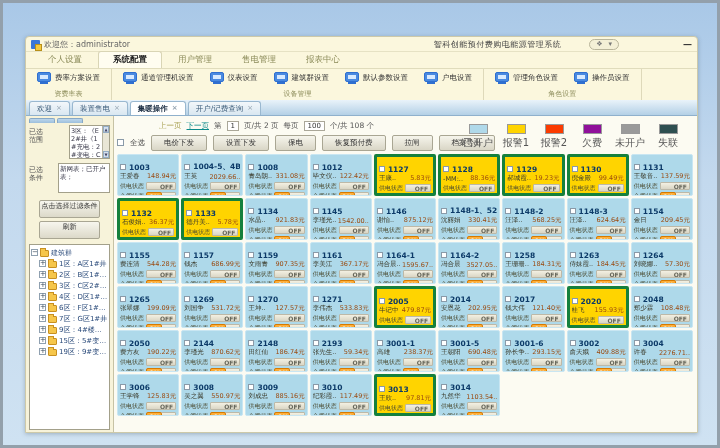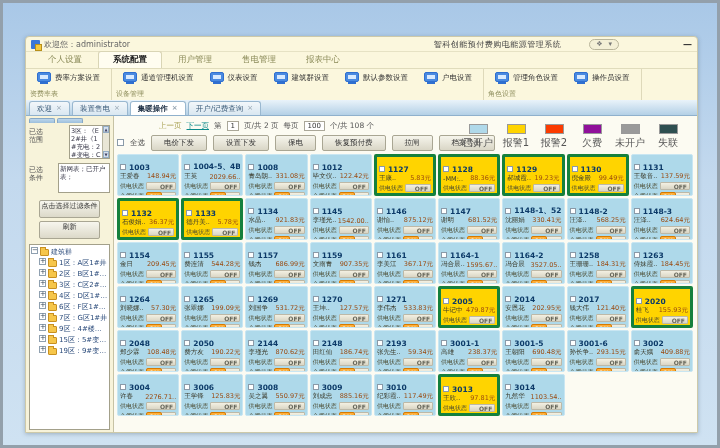--- a/index.html
+++ b/index.html
@@ -35,21 +35,21 @@
   .ribbon { height:31px; display:flex; align-items:stretch; }
   .rgroup { display:flex; flex-direction:column; border-right:1px solid #ded9ba; padding:0 4px; }
   .rgroup-buttons { flex:1; display:flex; align-items:center; gap:2px; }
   .rbtn { display:flex; align-items:center; gap:4px; padding:2px 7px 4px; border-radius:2px; }
   .monitor-icon { width:14px; height:10px; flex:none; position:relative; background:#4a8ae0;
     border:1px solid #2f6fd0; border-radius:2px; margin-bottom:2px; }
   .monitor-icon::before { content:""; position:absolute; inset:2px; background:#d8eaff; }
   .monitor-icon::after { content:""; position:absolute; left:2px; right:2px; bottom:-3px; height:2px;
     background:#2f6fd0; }
   .rbtn-label { font-size:7.5px; color:#333; white-space:nowrap; }
-  .rgroup-caption { height:11px; text-align:left; font-size:7px; color:#8f8f5e; }
+  .rgroup-caption { height:11px; text-align:center; font-size:7px; color:#8f8f5e; }
   .ribbon-fill { flex:1; }
 
   
   .tabstrip { height:16px; background:linear-gradient(180deg,#e9f3fa,#b4d0e6);
     border-bottom:1px solid #8fb0cc; display:flex; align-items:flex-end; padding:0 3px; gap:2px; }
   .doc-tab { display:flex; align-items:center; gap:4px; height:14px; padding:0 7px;
     background:linear-gradient(180deg,#f3f7fa,#d9e7f1); border:1px solid #9ab8d0; border-bottom:none;
     border-radius:3px 3px 0 0; font-size:7.5px; color:#3a5a78; }
   .doc-tab.active { background:#ffffff; font-weight:bold; color:#1d2f44; }
   .tab-close { font-size:7px; color:#96a5b2; line-height:7px; }
@@ -66,21 +66,21 @@
   .filter-label { width:15px; flex:none; font-size:7px; color:#555; line-height:8px; padding-top:3px; }
   .listbox { flex:1; background:#fff; border:1px solid #a3a08a; display:flex; }
   .listbox-text { flex:1; font-size:6.5px; color:#334; line-height:8px; padding:1px 1px; overflow:hidden; word-break:break-all; }
   .scrollbar { width:7px; flex:none; border-left:1px solid #b6b3a0; display:flex; flex-direction:column; justify-content:space-between; background:#e9e6d6; }
   .sb-btn { height:7px; background:#d6e2ef; border:1px solid #93acc4; font-size:4px; color:#446; text-align:center; line-height:5px; }
   .h34 { height:34px;margin-left:11px; }
   .h30 { height:30px; }
   .panel-btn { margin:3px 10px 0; height:18px; background:linear-gradient(180deg,#f7f6ee,#dcd9c9);
     border:1px solid #a9a693; border-radius:2px; font-size:7px; color:#333; line-height:11px; text-align:center; }
   .treebox { flex:1; margin-top:5px; background:#fff; border:1px solid #a3a08a; padding:2px 1px; overflow:hidden; }
-  .tree-row { display:flex; height:11px; white-space:nowrap; overflow:hidden; }
+  .tree-row { display:flex; align-items:center; height:11px; white-space:nowrap; overflow:hidden; }
   .tree-row.child { padding-left:8px; }
   .expander { width:7px; height:7px; flex:none; border:1px solid #8fa0b0; background:#fff;
     font-size:7px; line-height:5px; text-align:center; color:#345; margin-right:2px; }
   .expander.minus::before { content:"−"; } .expander.plus::before { content:"+"; }
   .folder-icon { width:9px; height:7px; flex:none; background:#f6c64a; border:1px solid #c89020;
     border-radius:1px; position:relative; margin-right:2px; margin-top:2px; }
   .folder-icon::before { content:""; position:absolute; top:-3px; left:-1px; width:4px; height:2px;
     background:#f6c64a; border:1px solid #c89020; border-bottom:none; }
   .tree-label { font-size:7px; color:#274; color:#2a4a7a; overflow:hidden; text-overflow:ellipsis; }
 
@@ -721,42 +721,20 @@
                 </span>
               </div>
               <div class="srow">
                 <span class="slabel">合闸状态</span>
                 <span class="track">
                   <span class="onpill">ON</span>
                 </span>
               </div>
             </div>
 
-            <div class="card open">
-              <div class="card-head">
-                <span class="cb"></span>
-                <span class="room">1147</span>
-              </div>
-              <div class="card-line">
-                <span class="uname">谢明</span>
-                <span class="amt">681.52元</span>
-              </div>
-              <div class="srow">
-                <span class="slabel">供电状态</span>
-                <span class="track">
-                  <span class="offtext">OFF</span>
-                </span>
-              </div>
-              <div class="srow">
-                <span class="slabel">合闸状态</span>
-                <span class="track">
-                  <span class="onpill">ON</span>
-                </span>
-              </div>
-            </div>
 
             <div class="card open">
               <div class="card-head">
                 <span class="cb"></span>
                 <span class="room">1148-1、522</span>
               </div>
               <div class="card-line">
                 <span class="uname">沈丽娟</span>
                 <span class="amt">330.41元</span>
               </div>

